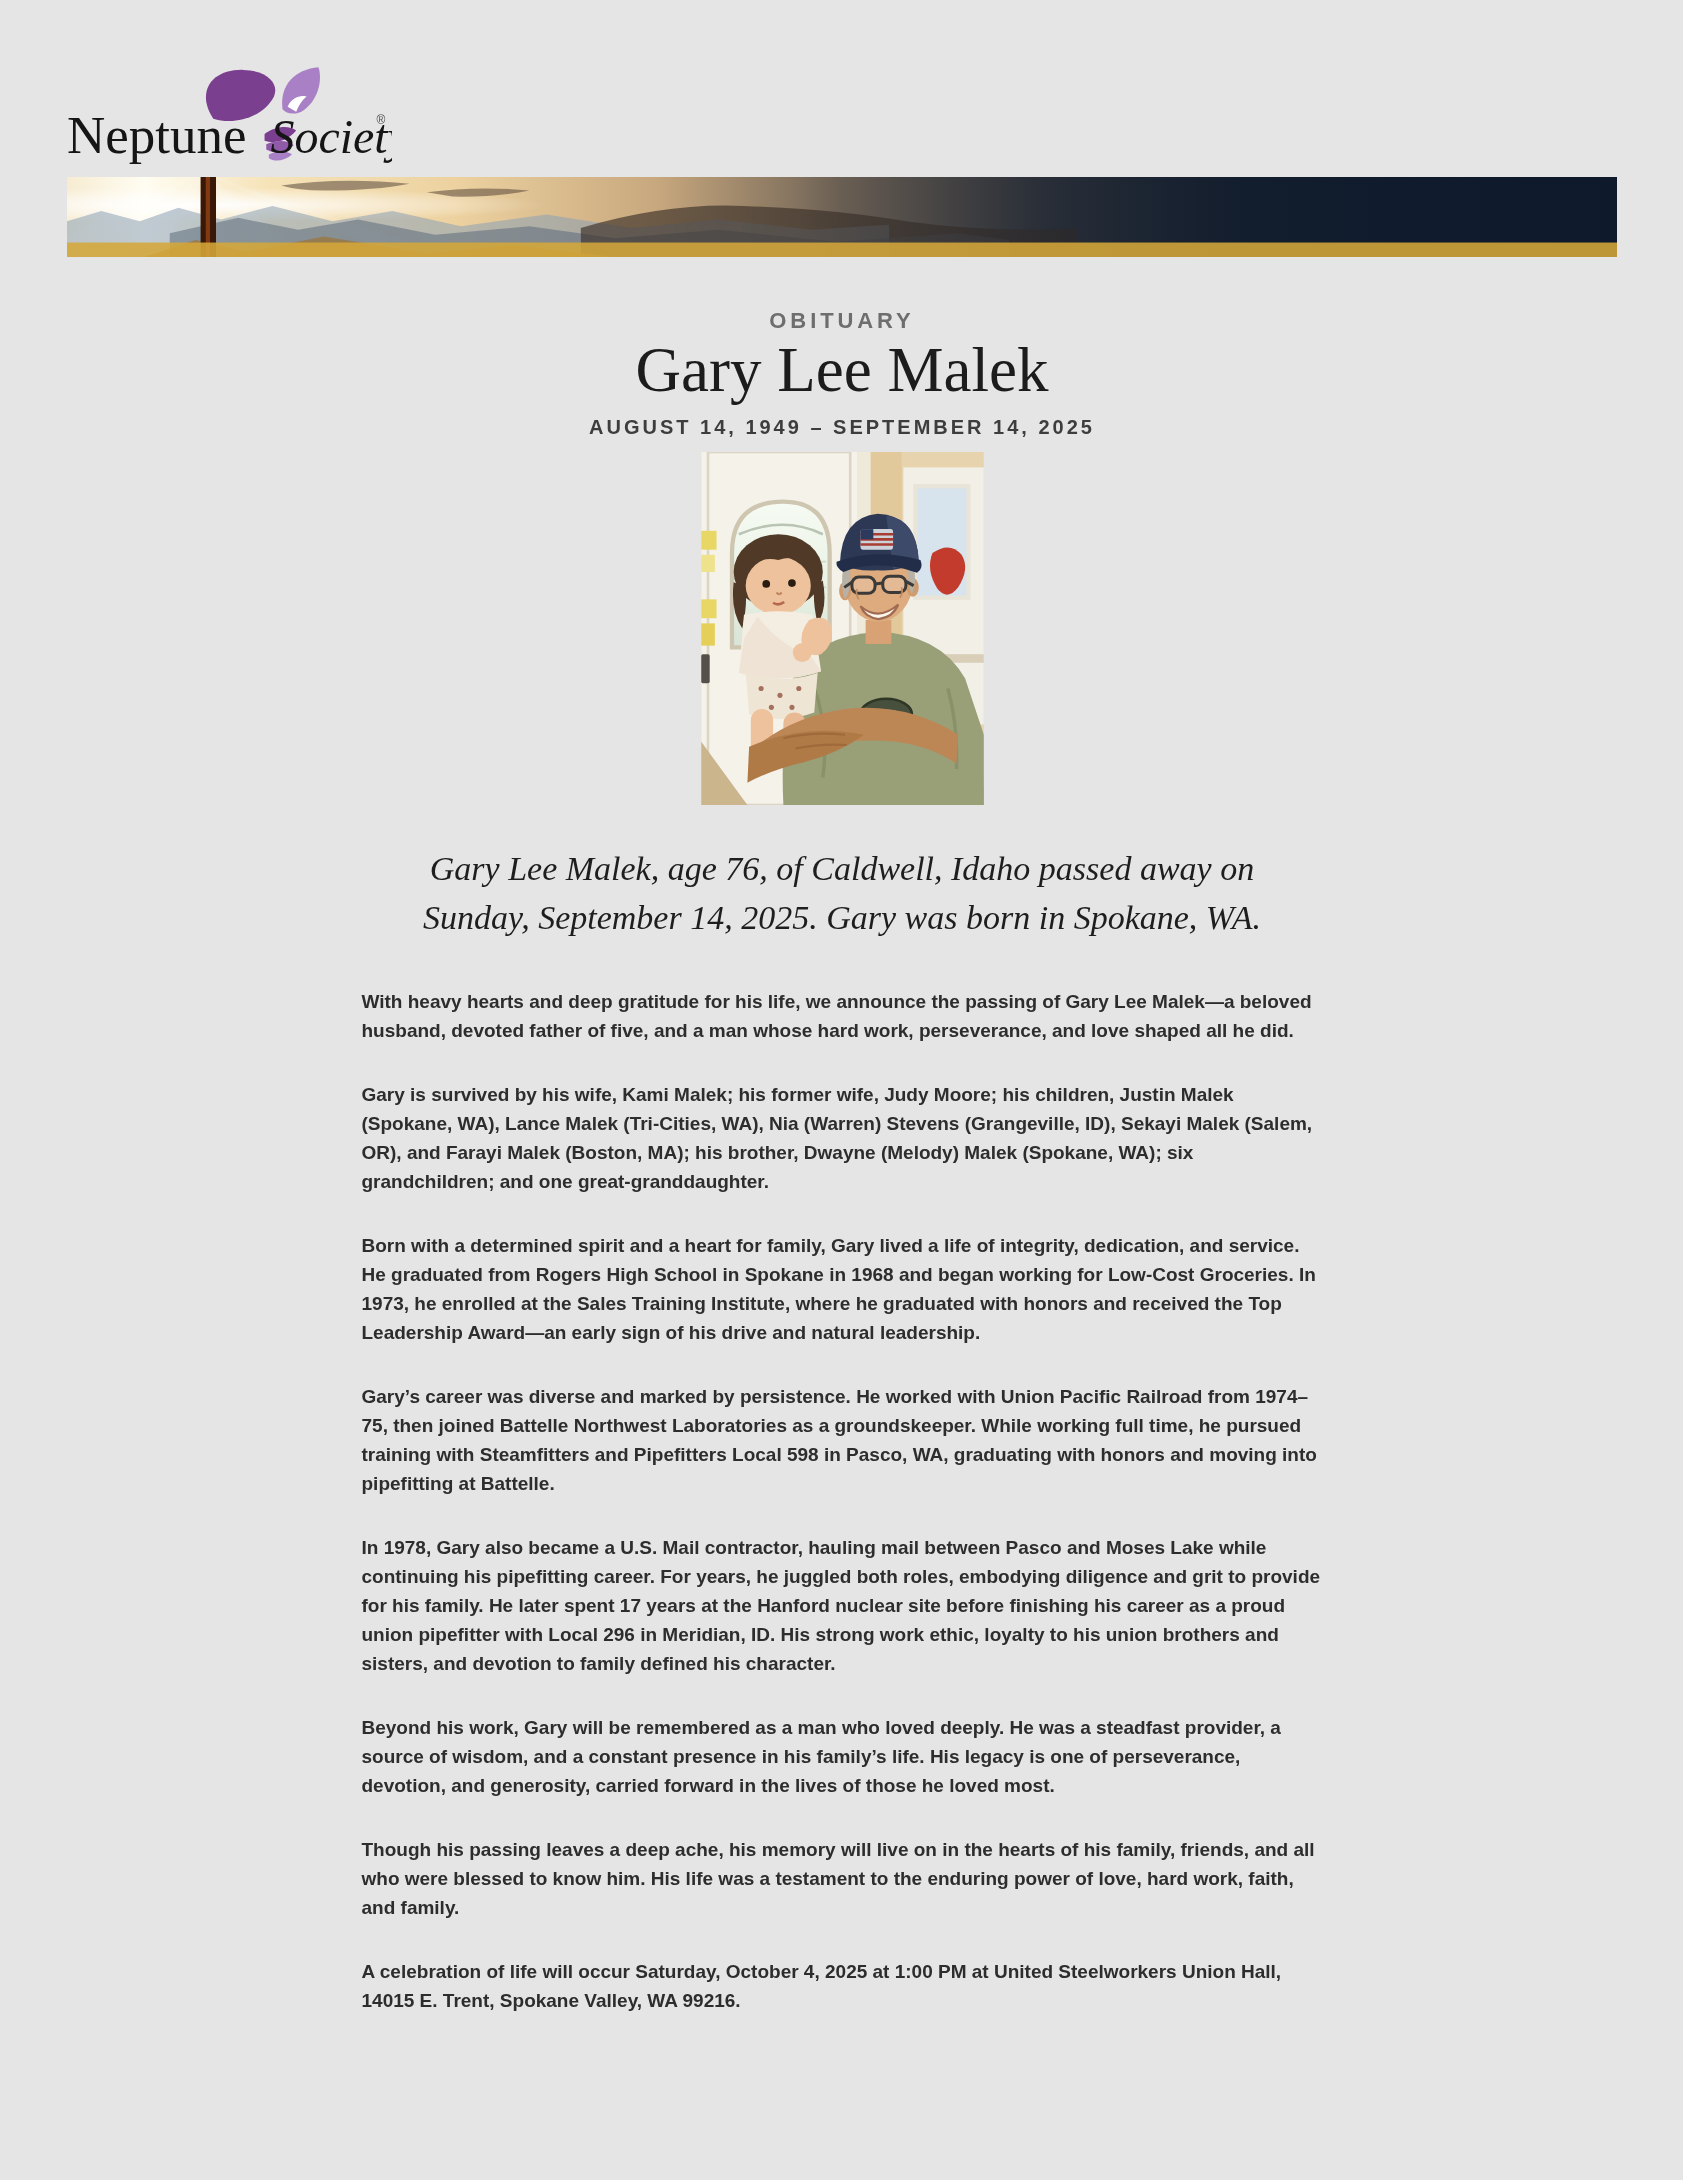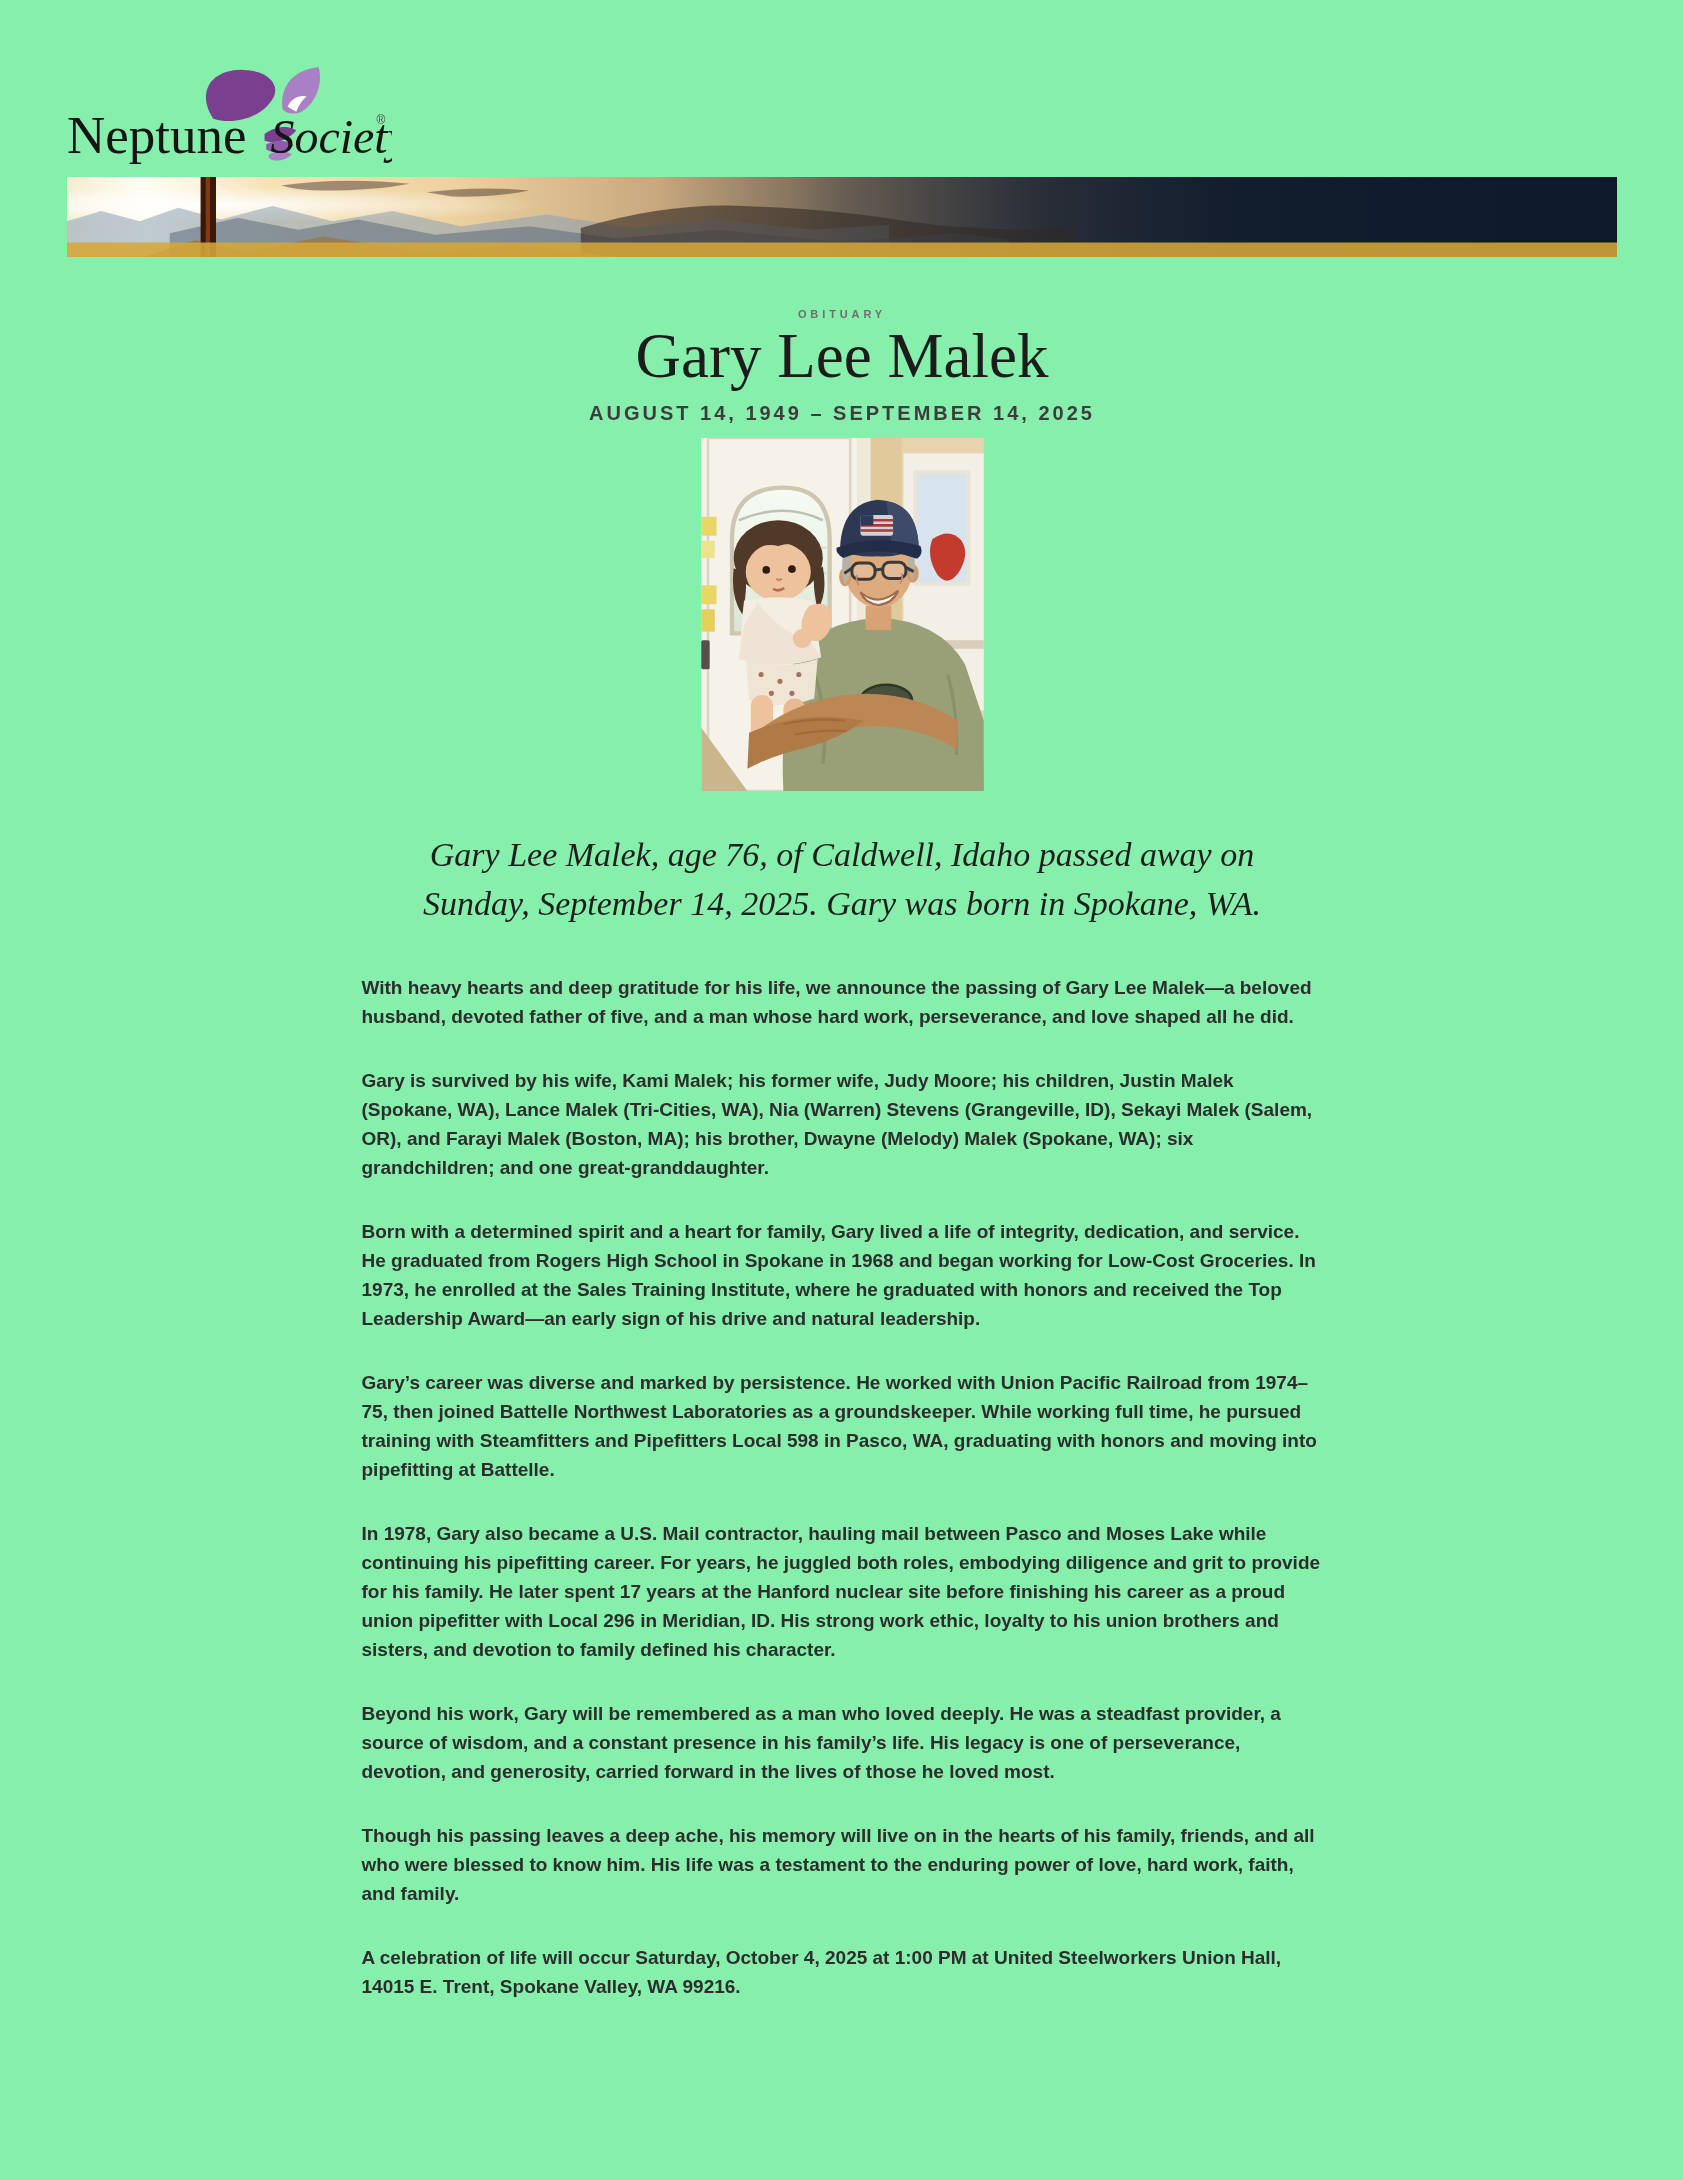--- a/index.html
+++ b/index.html
@@ -3,33 +3,33 @@
 <meta charset="utf-8">
 <style>
   * { margin:0; padding:0; box-sizing:border-box; }
   html,body { background:#ffffff; }
   body {
     width:1684px; min-height:2180px;
     font-family:"Liberation Sans", sans-serif;
     color:#2d2d2d;
     position:relative;
   }
-  .page { width:1684px; min-height:2180px; background:#86efac; overflow:hidden; }
+  .page { width:1684px; min-height:2180px; background:#e5e5e5; overflow:hidden; }
 
   
   .logo-wrap { margin:62px 0 0 67px; width:325px; height:103px; cursor:pointer; }
 
   
   .banner { margin:12px 67px 0 67px; height:80px; position:relative; }
   .banner svg { display:block; width:1550px; height:80px; }
 
   
   .kicker {
     margin-top:51px; text-align:center;
-    font-size:11px; font-weight:bold; letter-spacing:3.9px;
+    font-size:22px; font-weight:bold; letter-spacing:3.9px;
     color:#6e6e6e;
   }
   .name {
     margin-top:3.4px; text-align:center;
     font-family:"Liberation Serif", serif; font-weight:normal;
     font-size:63px; color:#1c1c1c; line-height:1.05;
   }
   .dates {
     margin-top:12px; text-align:center;
     font-size:20px; font-weight:bold; letter-spacing:3px;

